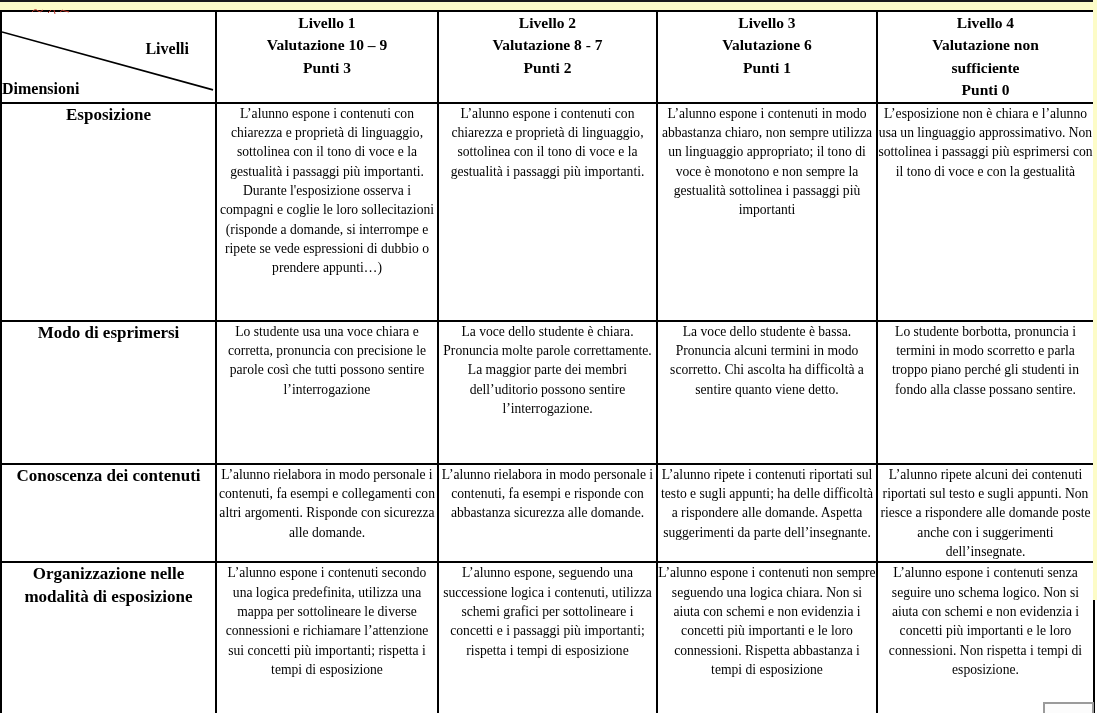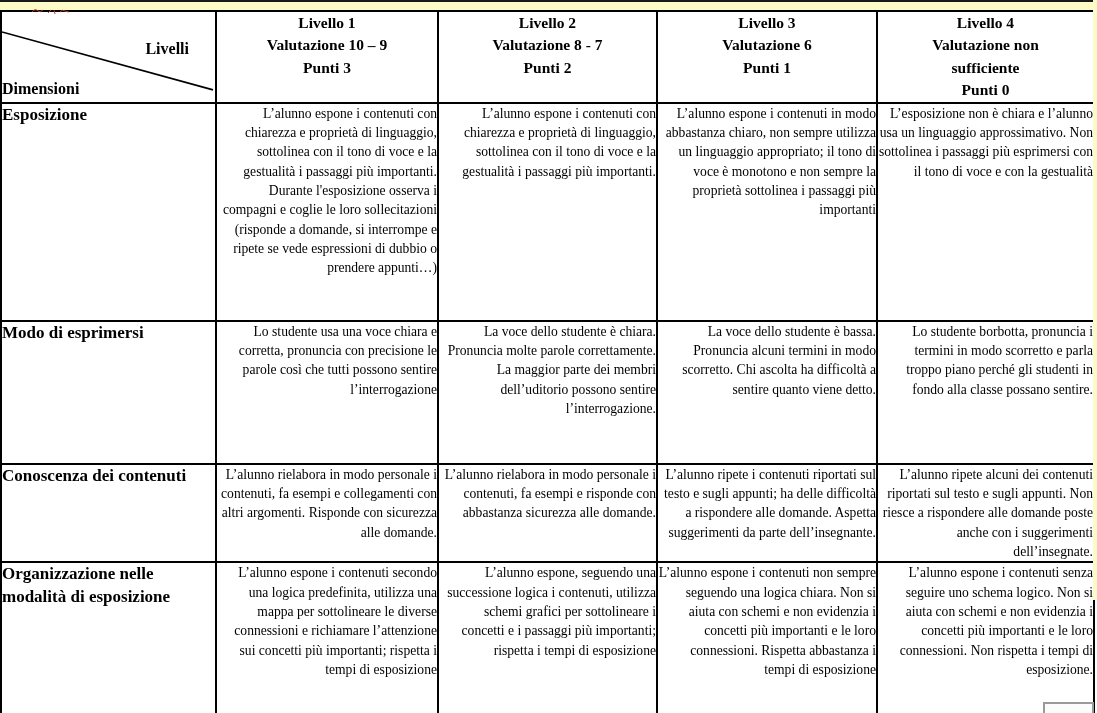--- a/index.html
+++ b/index.html
@@ -85,29 +85,29 @@
   .corner-diag {
     position: absolute;
     left: 0; top: 0;
     width: 100%; height: 100%;
   }
   
   th.dim-cell {
     font-weight: bold;
     font-size: 17px;
     line-height: 1.35;
-    text-align: left;
+    text-align: center;
     vertical-align: middle;
     padding: 4px 14px;
     color: #000;
   }
   td.desc-cell {
     font-size: 13.6px;
     line-height: 1.42;
-    text-align: right;
+    text-align: center;
     padding: 6px 10px 4px 11px;
     color: #000;
   }
   tr.r0 { height: 218px; }
   tr.r1 { height: 143px; }
   tr.r2 { height: 95px; }
   tr.r3 { height: 155px; }
   .corner-widget {
     position: absolute;
     right: 3px; bottom: 0;
@@ -162,21 +162,21 @@
       <th class="level-head">Livello 4
 Valutazione non
 sufficiente
 Punti 0</th>
     </tr>
 
     <tr class="r0">
       <th class="dim-cell">Esposizione</th>
       <td class="desc-cell">L’alunno espone i contenuti con chiarezza e proprietà di linguaggio, sottolinea con il tono di voce e la gestualità i passaggi più importanti. Durante l'esposizione osserva i compagni e coglie le loro sollecitazioni (risponde a domande, si interrompe e ripete se vede espressioni di dubbio o prendere appunti…)</td>
       <td class="desc-cell">L’alunno espone i contenuti con chiarezza e proprietà di linguaggio, sottolinea con il tono di voce e la gestualità i passaggi più importanti.</td>
-      <td class="desc-cell">L’alunno espone i contenuti in modo abbastanza chiaro, non sempre utilizza un linguaggio appropriato; il tono di voce è monotono e non sempre la proprietà sottolinea i passaggi più importanti</td>
+      <td class="desc-cell">L’alunno espone i contenuti in modo abbastanza chiaro, non sempre utilizza un linguaggio appropriato; il tono di voce è monotono e non sempre la gestualità sottolinea i passaggi più importanti</td>
       <td class="desc-cell">L’esposizione non è chiara e l’alunno usa un linguaggio approssimativo. Non sottolinea i passaggi più esprimersi con il tono di voce e con la gestualità</td>
     </tr>
 
     <tr class="r1">
       <th class="dim-cell">Modo di esprimersi</th>
       <td class="desc-cell">Lo studente usa una voce chiara e corretta, pronuncia con precisione le parole così che tutti possono sentire l’interrogazione</td>
       <td class="desc-cell">La voce dello studente è chiara. Pronuncia molte parole correttamente. La maggior parte dei membri dell’uditorio possono sentire l’interrogazione.</td>
       <td class="desc-cell">La voce dello studente è bassa. Pronuncia alcuni termini in modo scorretto.  Chi ascolta ha difficoltà a sentire quanto viene detto.</td>
       <td class="desc-cell">Lo studente borbotta, pronuncia i termini in modo scorretto e parla troppo piano perché gli studenti in fondo alla classe possano sentire.</td>
     </tr>

